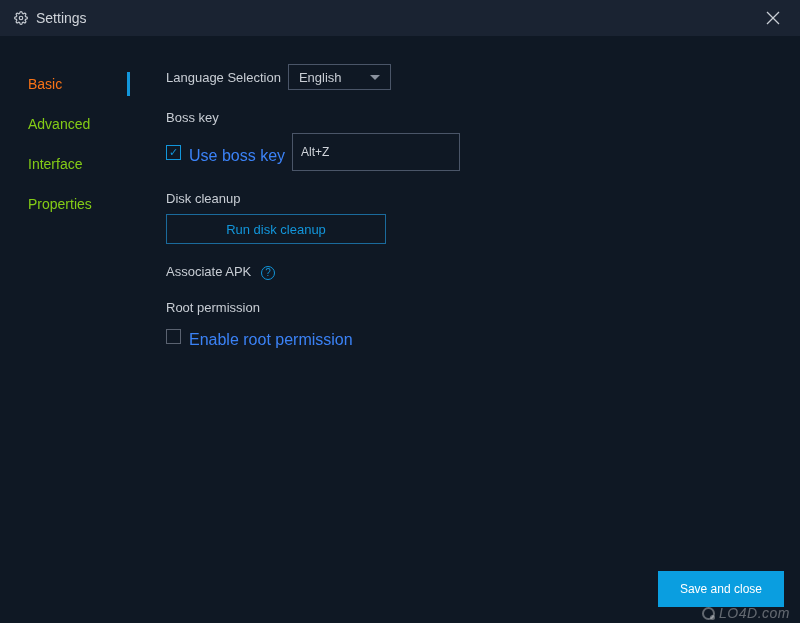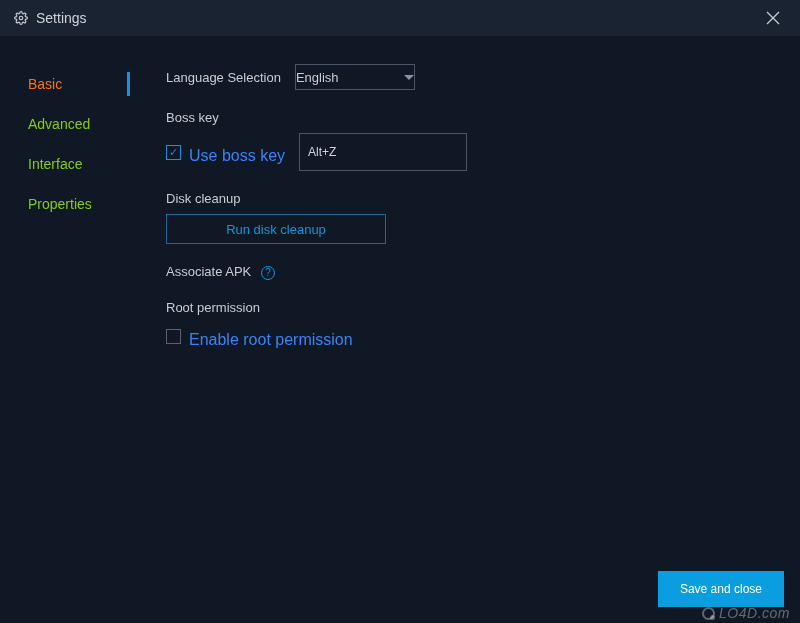--- a/index.html
+++ b/index.html
@@ -79,37 +79,37 @@
       flex: 1;
       padding-left: 36px;
       padding-right: 30px;
     }
     .row {
       margin-bottom: 20px;
     }
     .row-inline {
       display: flex;
       align-items: center;
-      gap: 14px;
+      gap: 7px;
     }
     .section-label {
       color: #c8cdd4;
       font-size: 13px;
       margin-bottom: 8px;
     }
     .dropdown {
       display: inline-flex;
       align-items: center;
       justify-content: space-between;
       border: 1px solid #4a5568;
       background: transparent;
       color: #c8cdd4;
       height: 26px;
-      width: 120px;
-      padding: 0 0;
+      width: 103px;
+      padding: 0 10px;
       cursor: pointer;
       font-size: 13px;
     }
     .dropdown .chev {
       width: 0;
       height: 0;
       border-left: 5px solid transparent;
       border-right: 5px solid transparent;
       border-top: 5px solid #8a929e;
     }

